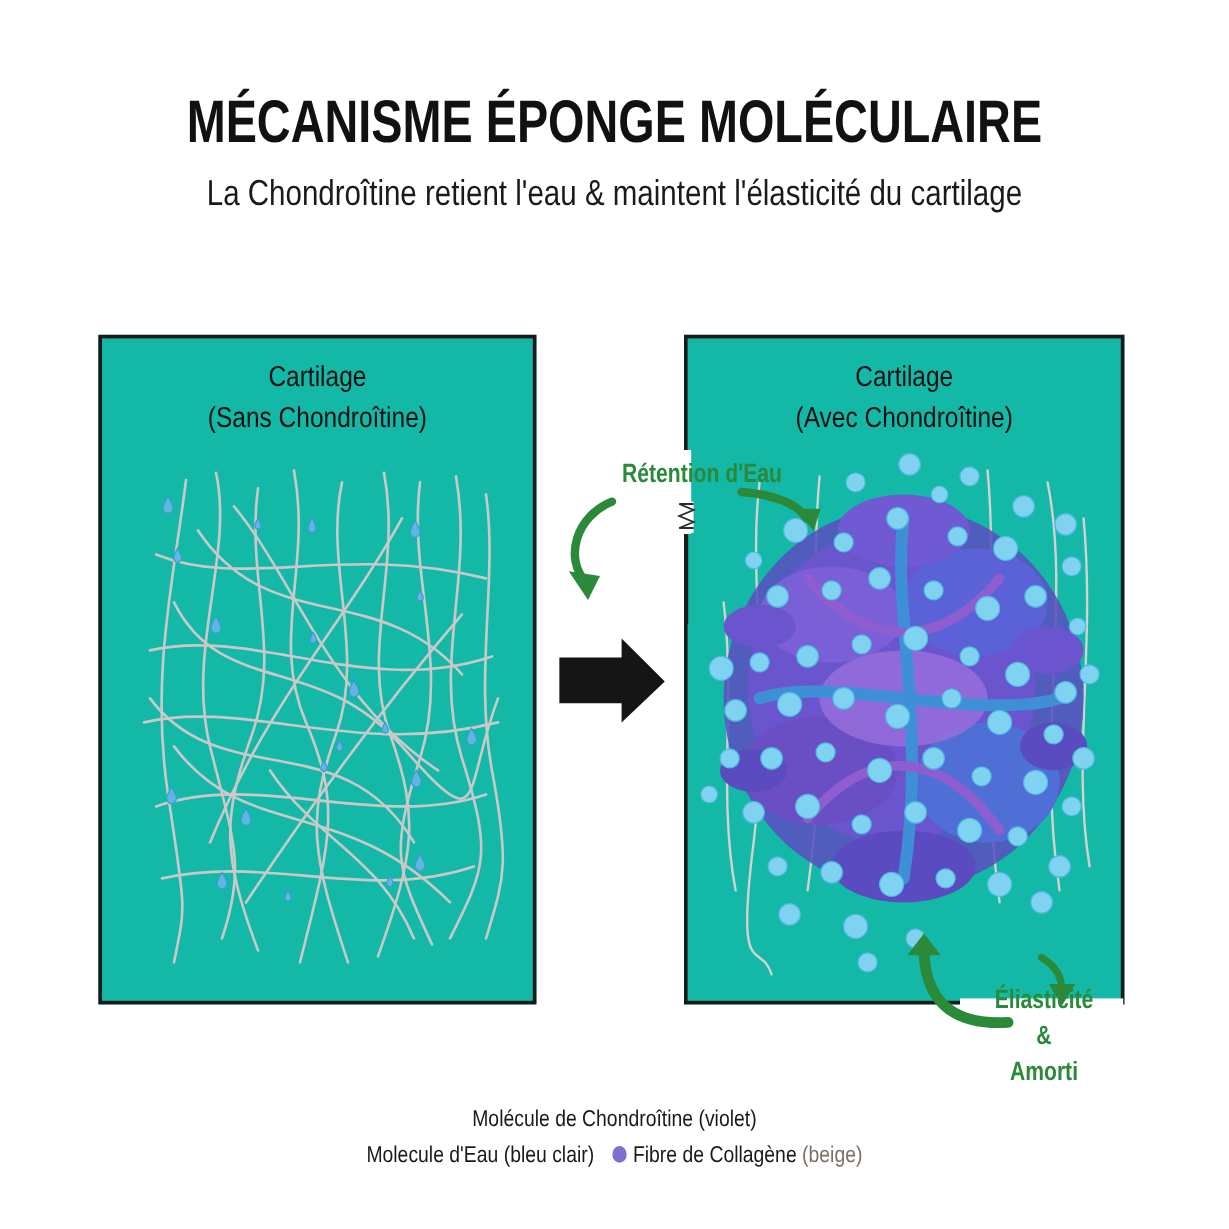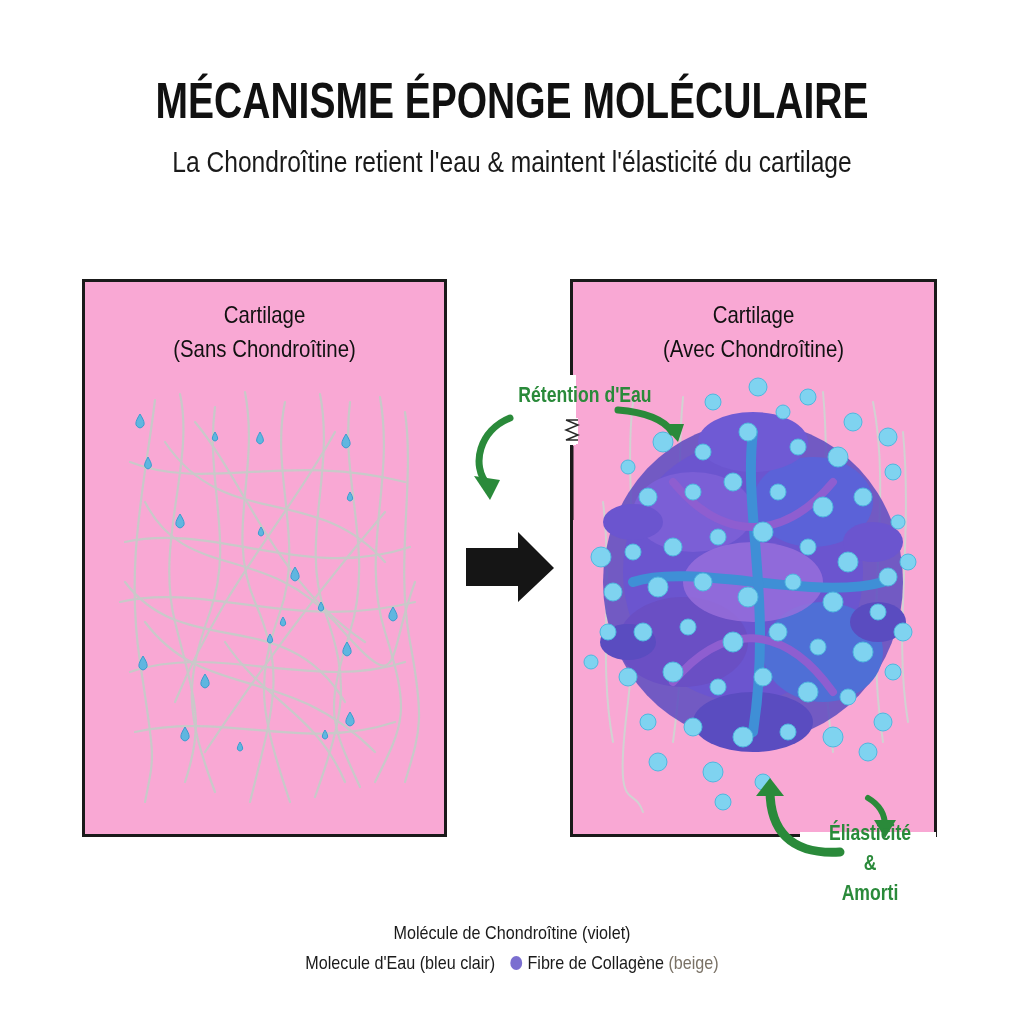--- a/index.html
+++ b/index.html
@@ -3,21 +3,21 @@
 <meta charset="utf-8">
 <style>
   html, body { margin: 0; padding: 0; background: #ffffff; }
   body { width: 1024px; height: 1024px; position: relative; overflow: hidden;
          font-family: "Liberation Sans", "DejaVu Sans", sans-serif; color: #111; }
   .title { position: absolute; left: 0; top: 72px; width: 1024px; text-align: center;
            font-family: "Liberation Sans", sans-serif; font-weight: 700; font-size: 50px;
            letter-spacing: 0px; transform: scaleX(0.78); transform-origin: center; color: #111; }
   .subtitle { position: absolute; left: 0; top: 145px; width: 1024px; text-align: center;
               font-size: 30px; transform: scaleX(0.82); transform-origin: center; color: #1a1a1a; }
-  .panel { position: absolute; border: 3px solid #1a1a1a; background: #f9a8d4; box-sizing: border-box; }
+  .panel { position: absolute; border: 3px solid #1a1a1a; background: #14b8a6; box-sizing: border-box; }
   .panel-left { left: 82px; top: 279px; width: 365px; height: 558px; }
   .panel-right { left: 570px; top: 279px; width: 367px; height: 558px; }
   .panel-title { position: absolute; left: 0; top: 16px; width: 100%; text-align: center;
                  font-size: 24px; line-height: 34px; transform: scaleX(0.85); transform-origin: center; color: #111; }
   .panel svg { position: absolute; left: 0; top: 0; }
   .arrow-main { position: absolute; left: 466px; top: 532px; }
   .overlay { position: absolute; left: 0; top: 0; pointer-events: none; }
   .green-label { position: absolute; color: #2a8a3a; font-weight: 700; font-size: 22px;
                  transform: scaleX(0.8); transform-origin: center; text-align: center; line-height: 30px; }
   .lbl-retention { left: 485px; top: 380px; width: 200px; }

